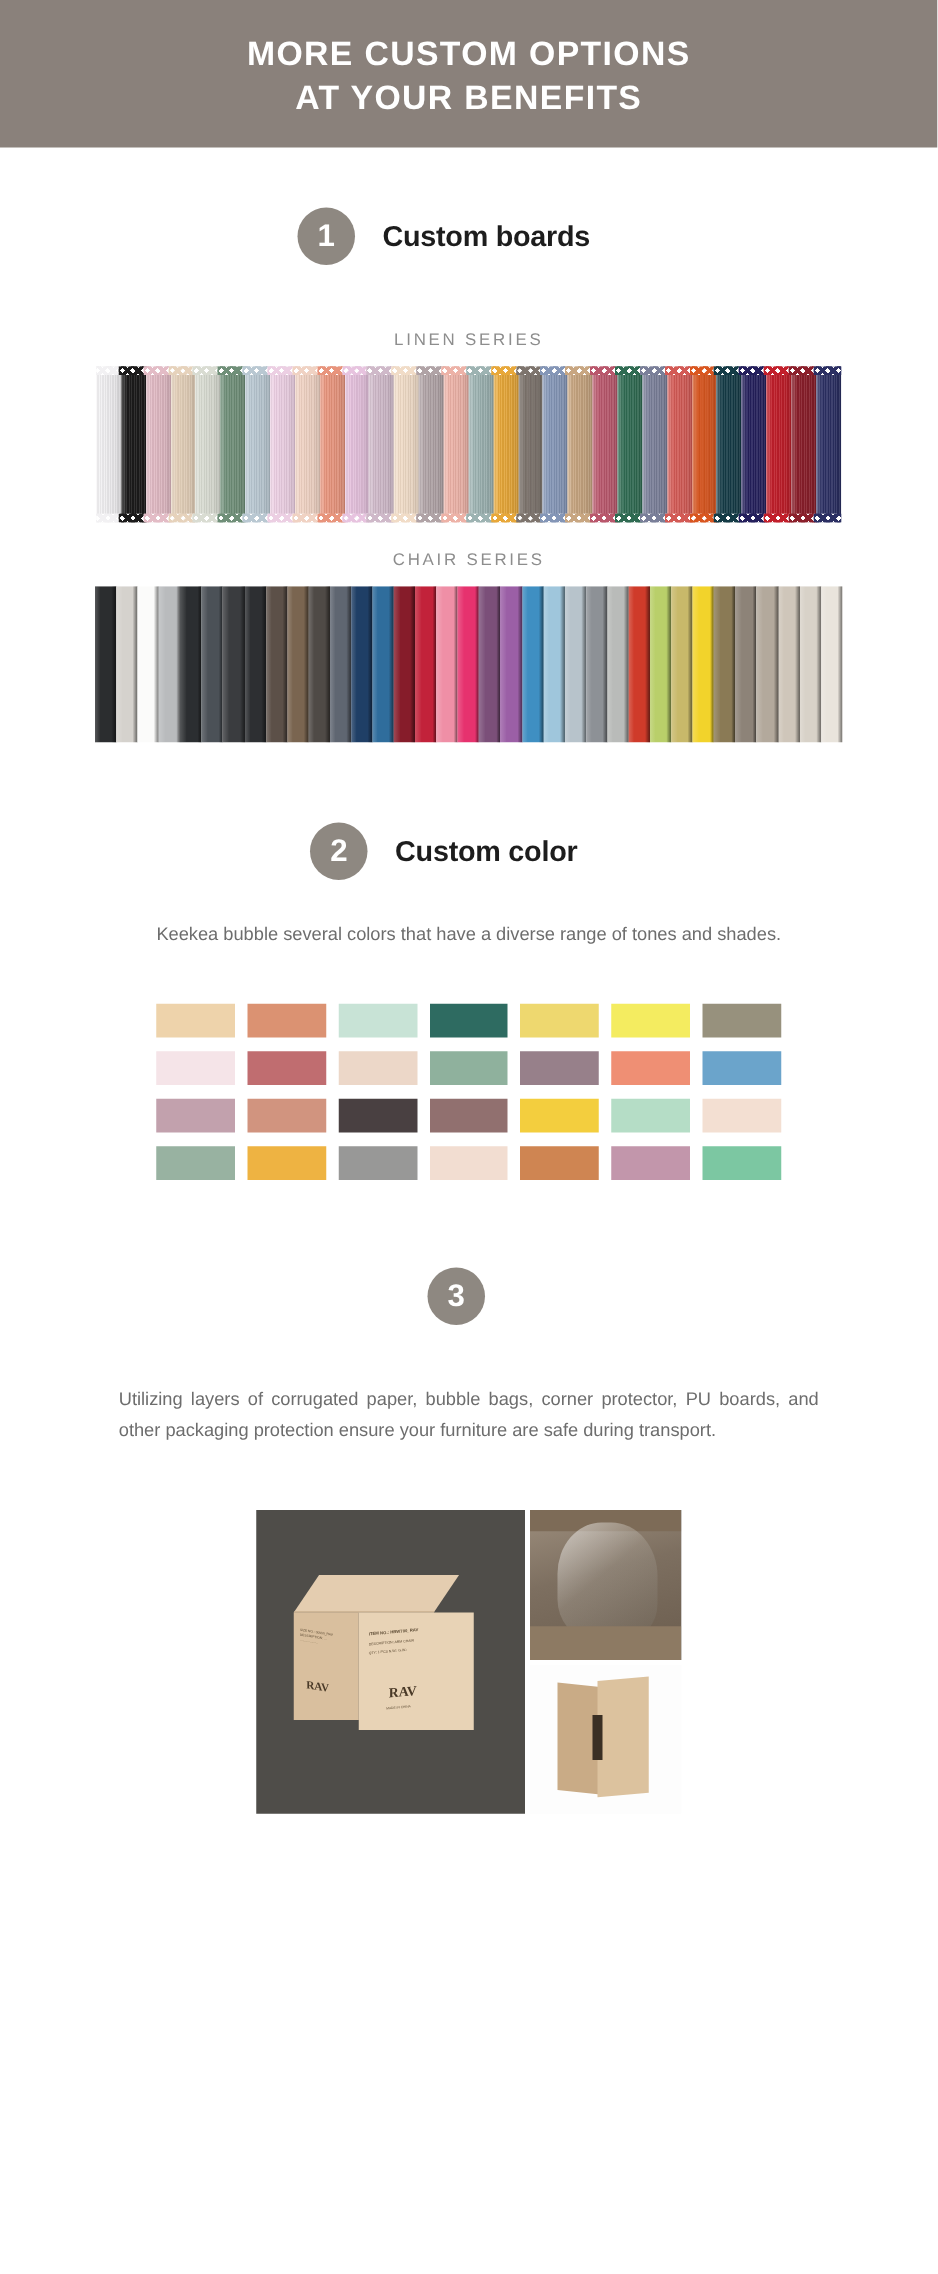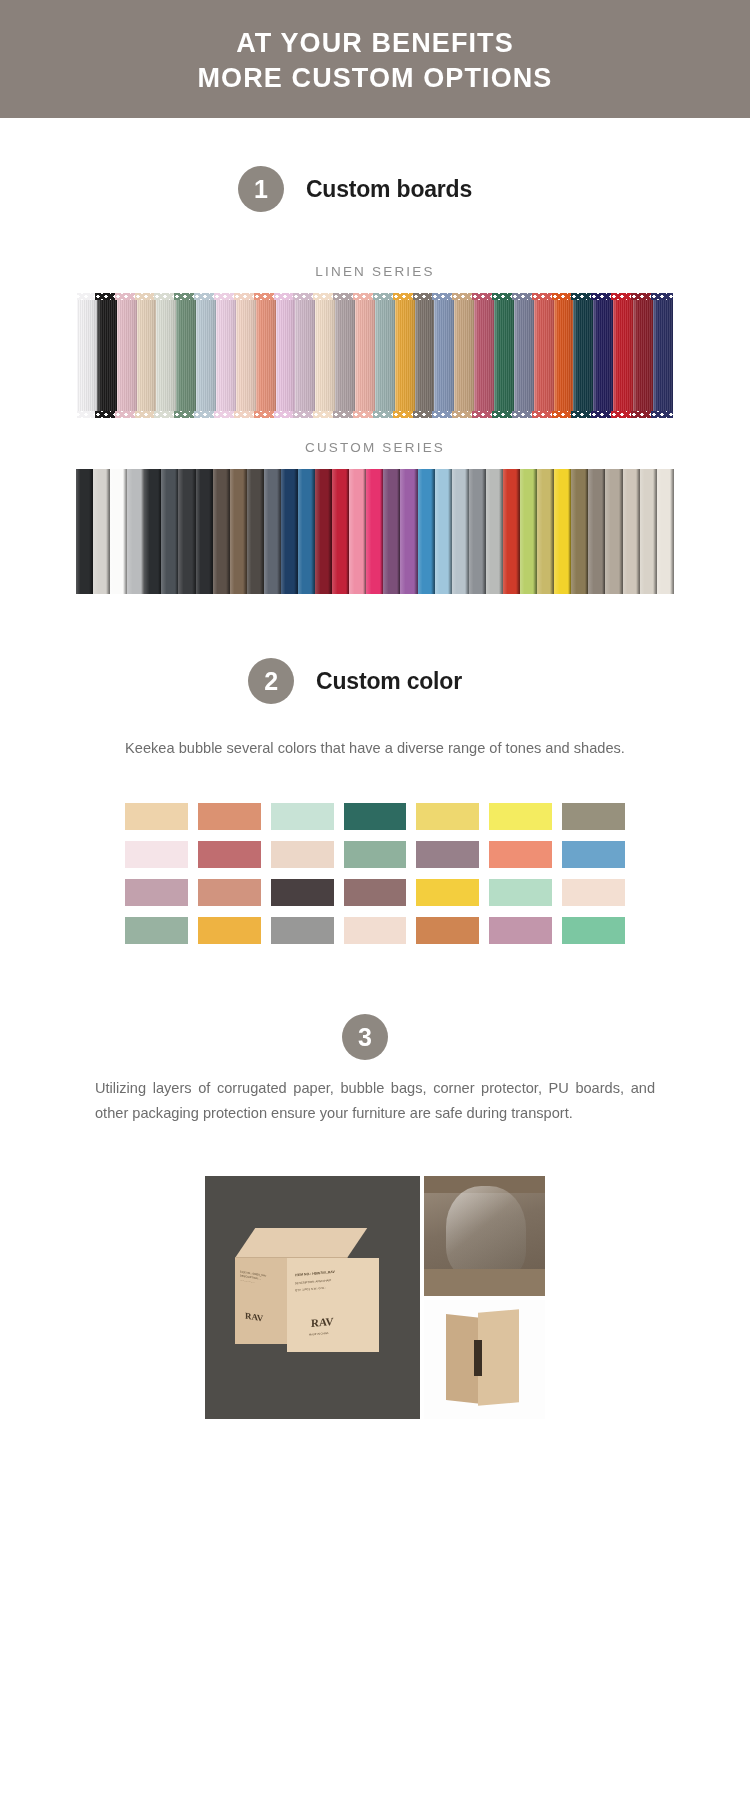--- a/index.html
+++ b/index.html
@@ -233,22 +233,22 @@
   .flatbox .slot {
     position: absolute; left: 41%; top: 34%;
     width: 7%; height: 30%;
     background: #3a2f24;
   }
 </style>
 </head>
 <body>
 
 <div class="banner">
+  <div class="banner-line">MORE CUSTOM OPTIONS</div>
   <div class="banner-line">AT YOUR BENEFITS</div>
-  <div class="banner-line">MORE CUSTOM OPTIONS</div>
 </div>
 
 <div style="padding-top:48px;">
 
   <div class="step-head" style="padding-right:40px;">
     <div class="step-badge">1</div>
     <div class="step-title">Custom boards</div>
   </div>
 
 
@@ -399,21 +399,21 @@
         <div class="zig" style="top: 0px; background: repeating-linear-gradient(135deg, rgb(139, 31, 43) 0px, rgb(139, 31, 43) 3px, transparent 3px, transparent 6px), repeating-linear-gradient(45deg, rgb(139, 31, 43) 0px, rgb(139, 31, 43) 3px, rgb(255, 255, 255) 3px, rgb(255, 255, 255) 6px);"></div>
         <div class="zig" style="top: auto; background: repeating-linear-gradient(135deg, rgb(139, 31, 43) 0px, rgb(139, 31, 43) 3px, transparent 3px, transparent 6px), repeating-linear-gradient(45deg, rgb(139, 31, 43) 0px, rgb(139, 31, 43) 3px, rgb(255, 255, 255) 3px, rgb(255, 255, 255) 6px); bottom: 0px;"></div>
       </div>
       <div class="swatch-col linen" style="background: rgb(43, 47, 99);">
         <div class="linen-inner" style="background: repeating-linear-gradient(90deg, rgba(255, 255, 255, 0.1) 0px, rgba(255, 255, 255, 0.1) 1px, rgba(0, 0, 0, 0.05) 1px, rgba(0, 0, 0, 0.05) 2px), linear-gradient(90deg, rgba(255, 255, 255, 0.28) 0%, rgba(255, 255, 255, 0) 22%, rgba(0, 0, 0, 0.05) 74%, rgba(0, 0, 0, 0.14) 100%);"></div>
         <div class="zig" style="top: 0px; background: repeating-linear-gradient(135deg, rgb(43, 47, 99) 0px, rgb(43, 47, 99) 3px, transparent 3px, transparent 6px), repeating-linear-gradient(45deg, rgb(43, 47, 99) 0px, rgb(43, 47, 99) 3px, rgb(255, 255, 255) 3px, rgb(255, 255, 255) 6px);"></div>
         <div class="zig" style="top: auto; background: repeating-linear-gradient(135deg, rgb(43, 47, 99) 0px, rgb(43, 47, 99) 3px, transparent 3px, transparent 6px), repeating-linear-gradient(45deg, rgb(43, 47, 99) 0px, rgb(43, 47, 99) 3px, rgb(255, 255, 255) 3px, rgb(255, 255, 255) 6px); bottom: 0px;"></div>
       </div>
     </div>
 
-  <div class="series-label" style="margin-top:22px;">CUSTOM SERIES</div>
+  <div class="series-label" style="margin-top:22px;">CHAIR SERIES</div>
   <div class="fabric-strip velvet-strip" id="velvet-strip" style="width:598px;margin:14px auto 0 auto;">
       <div class="velvet-col" style="background: rgb(43, 45, 47);"></div>
       <div class="velvet-col" style="background: rgb(213, 210, 205);"></div>
       <div class="velvet-col" style="background: rgb(251, 251, 250);"></div>
       <div class="velvet-col" style="background: rgb(185, 187, 189);"></div>
       <div class="velvet-col" style="background: rgb(43, 46, 49);"></div>
       <div class="velvet-col" style="background: rgb(75, 81, 87);"></div>
       <div class="velvet-col" style="background: rgb(58, 60, 63);"></div>
       <div class="velvet-col" style="background: rgb(45, 47, 50);"></div>
       <div class="velvet-col" style="background: rgb(92, 80, 72);"></div>
@@ -486,21 +486,21 @@
       <div class="color-cell" style="background: rgb(124, 199, 162);"></div>
     </div>
 </div>
 
 <div style="padding-top:70px;">
 
   <div class="step-head" style="padding-right:20px;">
     <div class="step-badge">3</div>
   </div>
 
-  <div class="para" style="width:560px;margin:16px auto 0 auto;">Utilizing layers of corrugated paper, bubble bags, corner protector, PU boards, and other packaging protection ensure your furniture are safe during transport.</div>
+  <div class="para" style="width:560px;margin:48px auto 0 auto;">Utilizing layers of corrugated paper, bubble bags, corner protector, PU boards, and other packaging protection ensure your furniture are safe during transport.</div>
 
   <div class="pack-wrap" style="margin-top:50px;">
 
     <div class="pack-main">
       <div class="carton">
         <div class="top"></div>
         <div class="face-l"></div>
         <div class="face-r"></div>
         <div class="carton-text" style="left:5px;top:46px;width:44px;font-size:2.6px;transform:skewY(9deg);">SIZE NO.: 00000_RAV
 DESCRIPTION: ...

